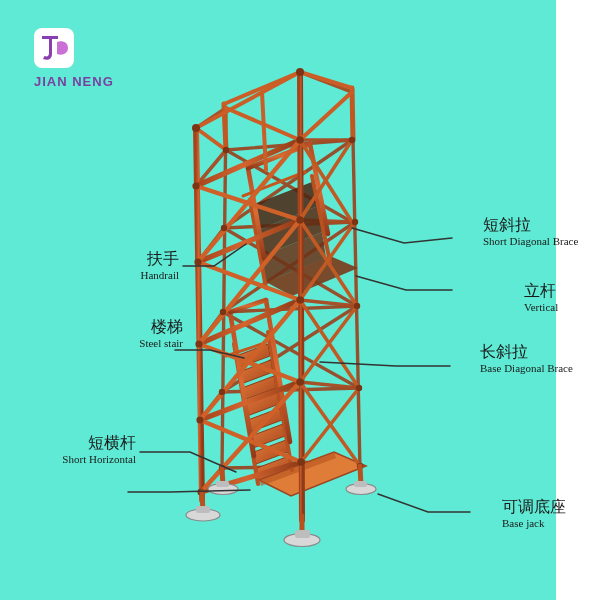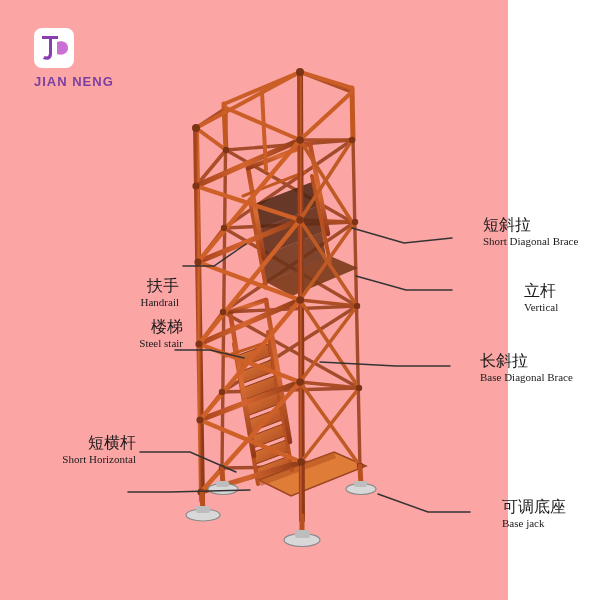--- a/index.html
+++ b/index.html
@@ -10,23 +10,23 @@
   body {
     width: 600px;
     height: 600px;
     font-family: "Liberation Serif", serif;
     position: relative;
     overflow: hidden;
   }
   #stage {
     position: absolute;
     left: 0; top: 0;
-    width: 508px;
+    width: 556px;
     height: 600px;
-    background: #fca5a5;
+    background: #5eead4;
   }
   svg.layer {
     position: absolute;
     left: 0; top: 0;
     width: 600px;
     height: 600px;
   }
   .brand {
     position: absolute;
     left: 34px;
@@ -305,31 +305,31 @@
   <div class="label right" style="left:455px; top:216px;">
     <span class="cn">短斜拉</span>
     <span class="en">Short  Diagonal  Brace</span>
   </div>
 
   <div class="label right" style="left:496px; top:282px;">
     <span class="cn">立杆</span>
     <span class="en">Vertical</span>
   </div>
 
-  <div class="label right" style="left:452px; top:352px;">
+  <div class="label right" style="left:452px; top:343px;">
     <span class="cn">长斜拉</span>
     <span class="en">Base  Diagonal  Brace</span>
   </div>
 
   <div class="label right" style="left:474px; top:498px;">
     <span class="cn">可调底座</span>
     <span class="en">Base jack</span>
   </div>
 
-  <div class="label left" style="left:24px; top:250px; width:155px;margin-top:27px;">
+  <div class="label left" style="left:24px; top:250px; width:155px;">
     <span class="cn">扶手</span>
     <span class="en">Handrail</span>
   </div>
 
   <div class="label left" style="left:26px; top:318px; width:157px;">
     <span class="cn">楼梯</span>
     <span class="en">Steel stair</span>
   </div>
 
   <div class="label left" style="left:0px; top:434px; width:136px;">

